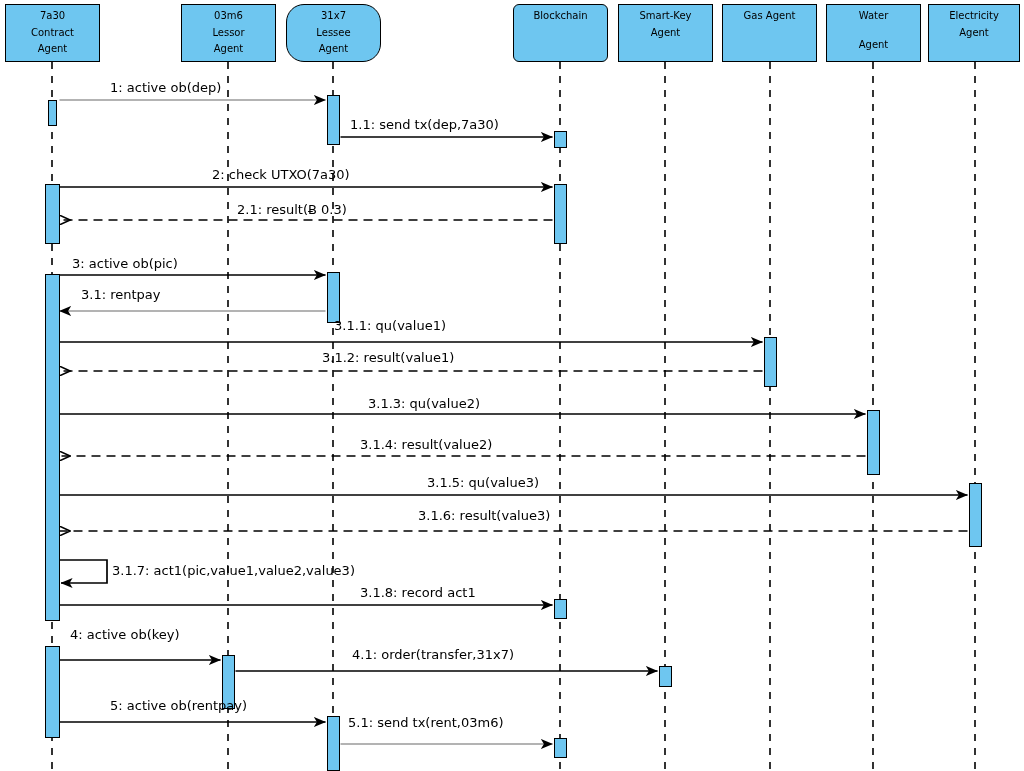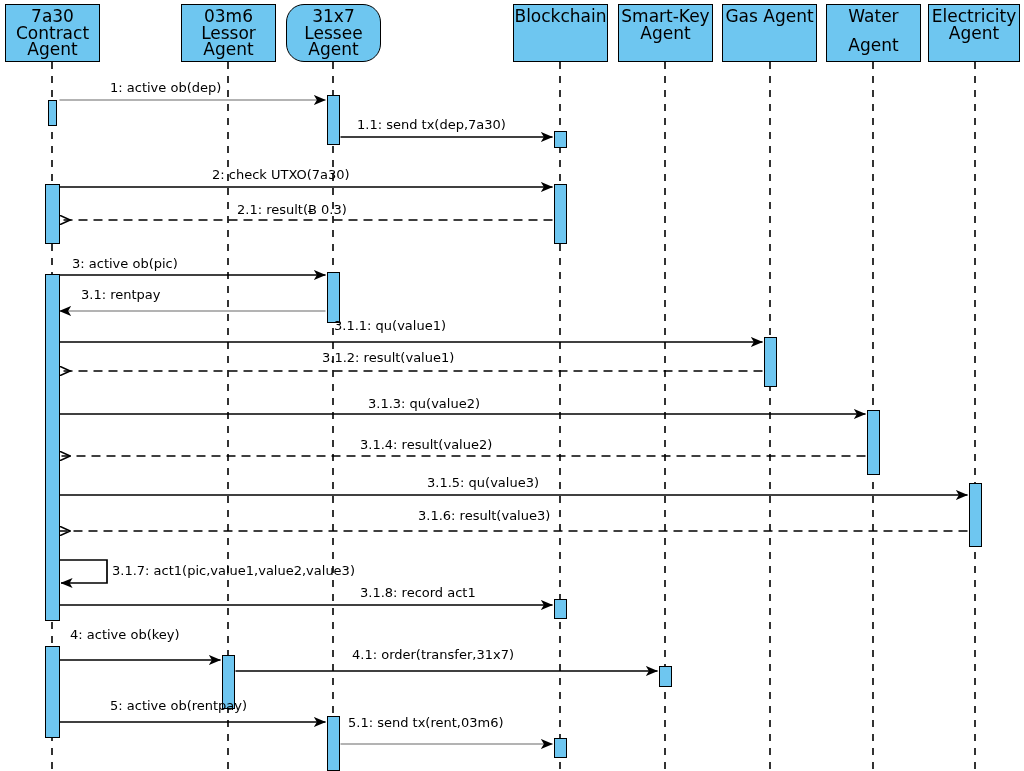--- a/index.html
+++ b/index.html
@@ -3,21 +3,21 @@
 <meta charset="utf-8">
 <style>
   html,body{margin:0;padding:0;background:#fff;}
   body{font-family:"DejaVu Sans","Liberation Sans",sans-serif;}
   #stage{position:relative;width:1024px;height:771px;background:#ffffff;overflow:hidden;}
   #svgroot{position:absolute;left:0;top:0;width:1024px;height:771px;}
   .lifeline-box{
     position:absolute;background:#6ec6f0;border:1.6px solid #000;
     box-sizing:border-box;display:flex;flex-direction:column;
     align-items:center;justify-content:flex-start;
-    font-size:17px;line-height:16.5px;color:#000;padding-top:3px;
+    font-size:10px;line-height:16.5px;color:#000;padding-top:3px;
     text-align:center;font-family:"DejaVu Sans","Liberation Sans",sans-serif;
   }
   .lifeline-box span{display:block;white-space:nowrap;}
   .msg-label{
     position:absolute;font-size:13px;color:#000;white-space:nowrap;
     font-family:"DejaVu Sans","Liberation Sans",sans-serif;
     line-height:15px;
   }
   .act-bar{position:absolute;background:#6ec6f0;border:1.3px solid #000;box-sizing:border-box;}
 </style>
@@ -74,21 +74,21 @@
       <div class="lifeline-box" style="left: 181px; top: 4px; width: 95px; height: 58px; background: rgb(110, 198, 240);">
         <span>03m6</span>
         <span>Lessor</span>
         <span>Agent</span>
       </div>
       <div class="lifeline-box" style="left: 286px; top: 4px; width: 95px; height: 58px; background: rgb(110, 198, 240); border-radius: 18px;">
         <span>31x7</span>
         <span>Lessee</span>
         <span>Agent</span>
       </div>
-      <div class="lifeline-box" style="left: 513px; top: 4px; width: 95px; height: 58px; background: rgb(110, 198, 240);">
+      <div class="lifeline-box" style="left: 513px; top: 4px; width: 95px; height: 58px; background: rgb(110, 198, 240); border-radius: 6px;">
         <span>Blockchain</span>
       </div>
       <div class="lifeline-box" style="left: 618px; top: 4px; width: 95px; height: 58px; background: rgb(110, 198, 240);">
         <span>Smart-Key</span>
         <span>Agent</span>
       </div>
       <div class="lifeline-box" style="left: 722px; top: 4px; width: 95px; height: 58px; background: rgb(110, 198, 240);">
         <span>Gas Agent</span>
       </div>
       <div class="lifeline-box" style="left: 826px; top: 4px; width: 95px; height: 58px; background: rgb(110, 198, 240); gap: 12px;">
@@ -113,21 +113,21 @@
       <div class="act-bar" style="left: 553.5px; top: 184px; width: 13px; height: 60px; background: rgb(110, 198, 240);"></div>
       <div class="act-bar" style="left: 553.5px; top: 599px; width: 13px; height: 20px; background: rgb(110, 198, 240);"></div>
       <div class="act-bar" style="left: 553.5px; top: 738px; width: 13px; height: 20px; background: rgb(110, 198, 240);"></div>
       <div class="act-bar" style="left: 658.5px; top: 666px; width: 13px; height: 21px; background: rgb(110, 198, 240);"></div>
       <div class="act-bar" style="left: 763.5px; top: 337px; width: 13px; height: 50px; background: rgb(110, 198, 240);"></div>
       <div class="act-bar" style="left: 866.5px; top: 410px; width: 13px; height: 65px; background: rgb(110, 198, 240);"></div>
       <div class="act-bar" style="left: 968.5px; top: 483px; width: 13px; height: 64px; background: rgb(110, 198, 240);"></div>
     </div>
   <div id="lbllayer">
       <div class="msg-label" style="left: 110px; top: 80px;">1: active ob(dep)</div>
-      <div class="msg-label" style="left: 350px; top: 117px; margin-left: 7px;">1.1: send tx(dep,7a30)</div>
+      <div class="msg-label" style="left: 350px; top: 117px;">1.1: send tx(dep,7a30)</div>
       <div class="msg-label" style="left: 212px; top: 167px;">2: check UTXO(7a30)</div>
       <div class="msg-label" style="left: 237px; top: 202px;">2.1: result(Ƀ 0.3)</div>
       <div class="msg-label" style="left: 72px; top: 256px;">3: active ob(pic)</div>
       <div class="msg-label" style="left: 81px; top: 287px;">3.1: rentpay</div>
       <div class="msg-label" style="left: 334px; top: 318px;">3.1.1: qu(value1)</div>
       <div class="msg-label" style="left: 322px; top: 350px;">3.1.2: result(value1)</div>
       <div class="msg-label" style="left: 368px; top: 396px;">3.1.3: qu(value2)</div>
       <div class="msg-label" style="left: 360px; top: 437px;">3.1.4: result(value2)</div>
       <div class="msg-label" style="left: 427px; top: 475px;">3.1.5: qu(value3)</div>
       <div class="msg-label" style="left: 418px; top: 508px;">3.1.6: result(value3)</div>

